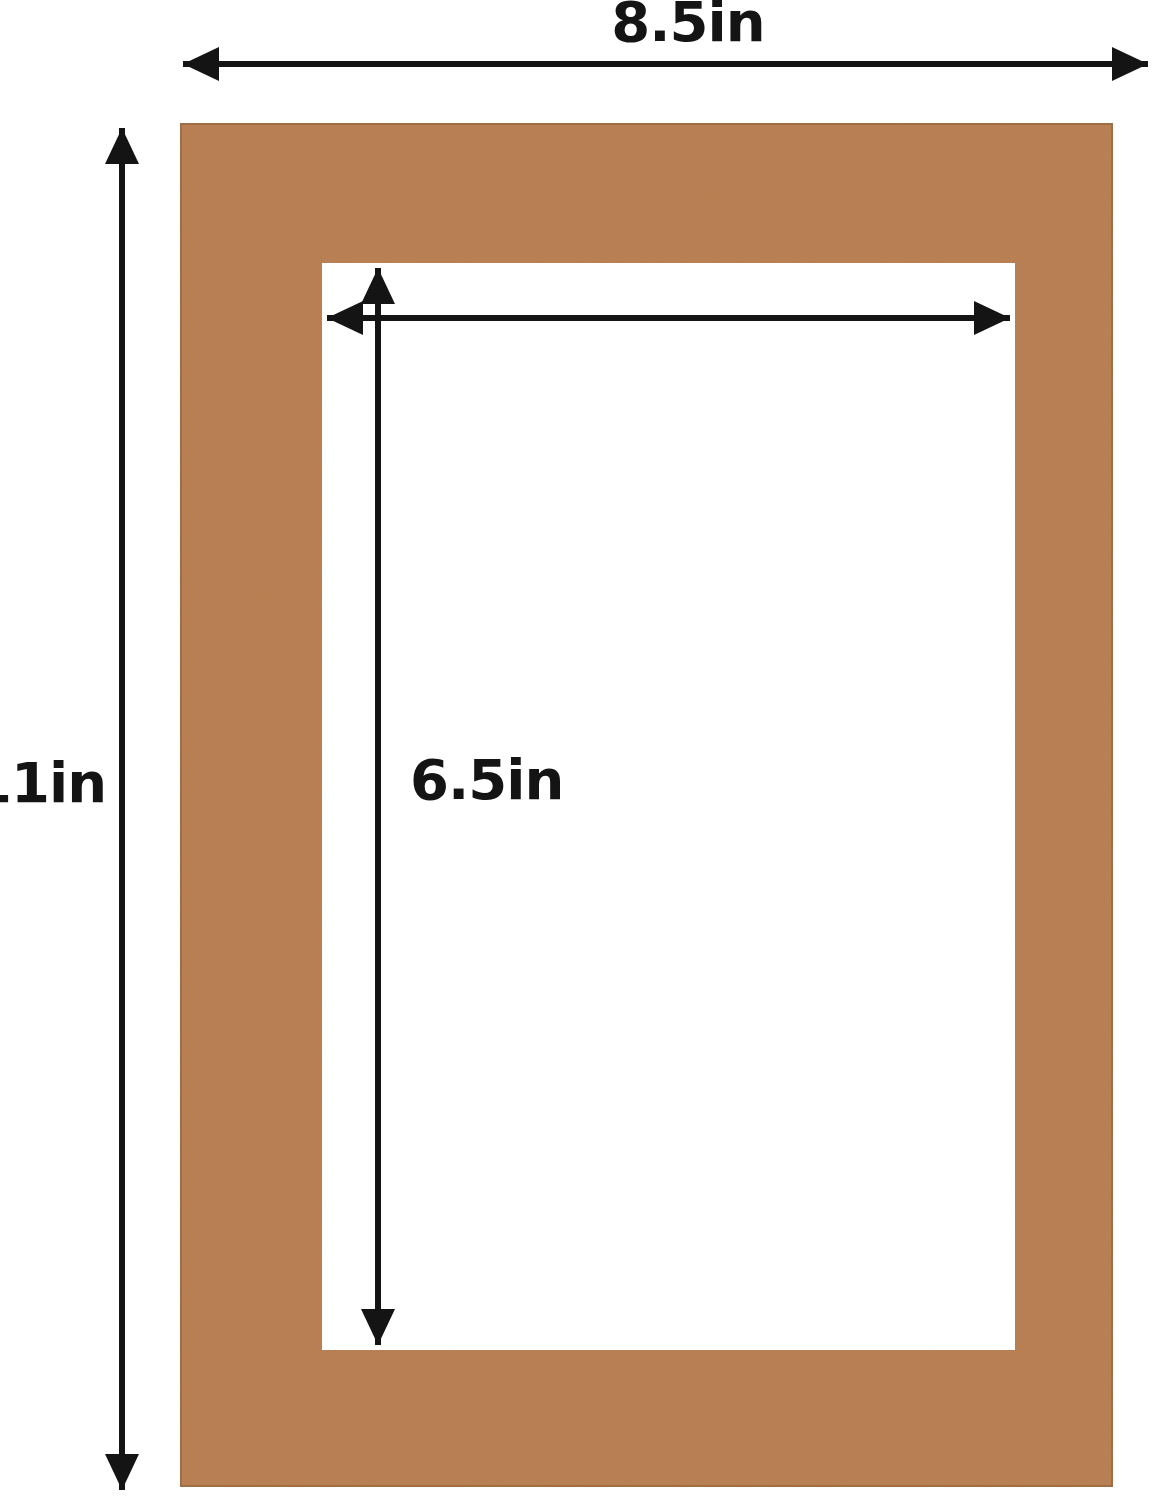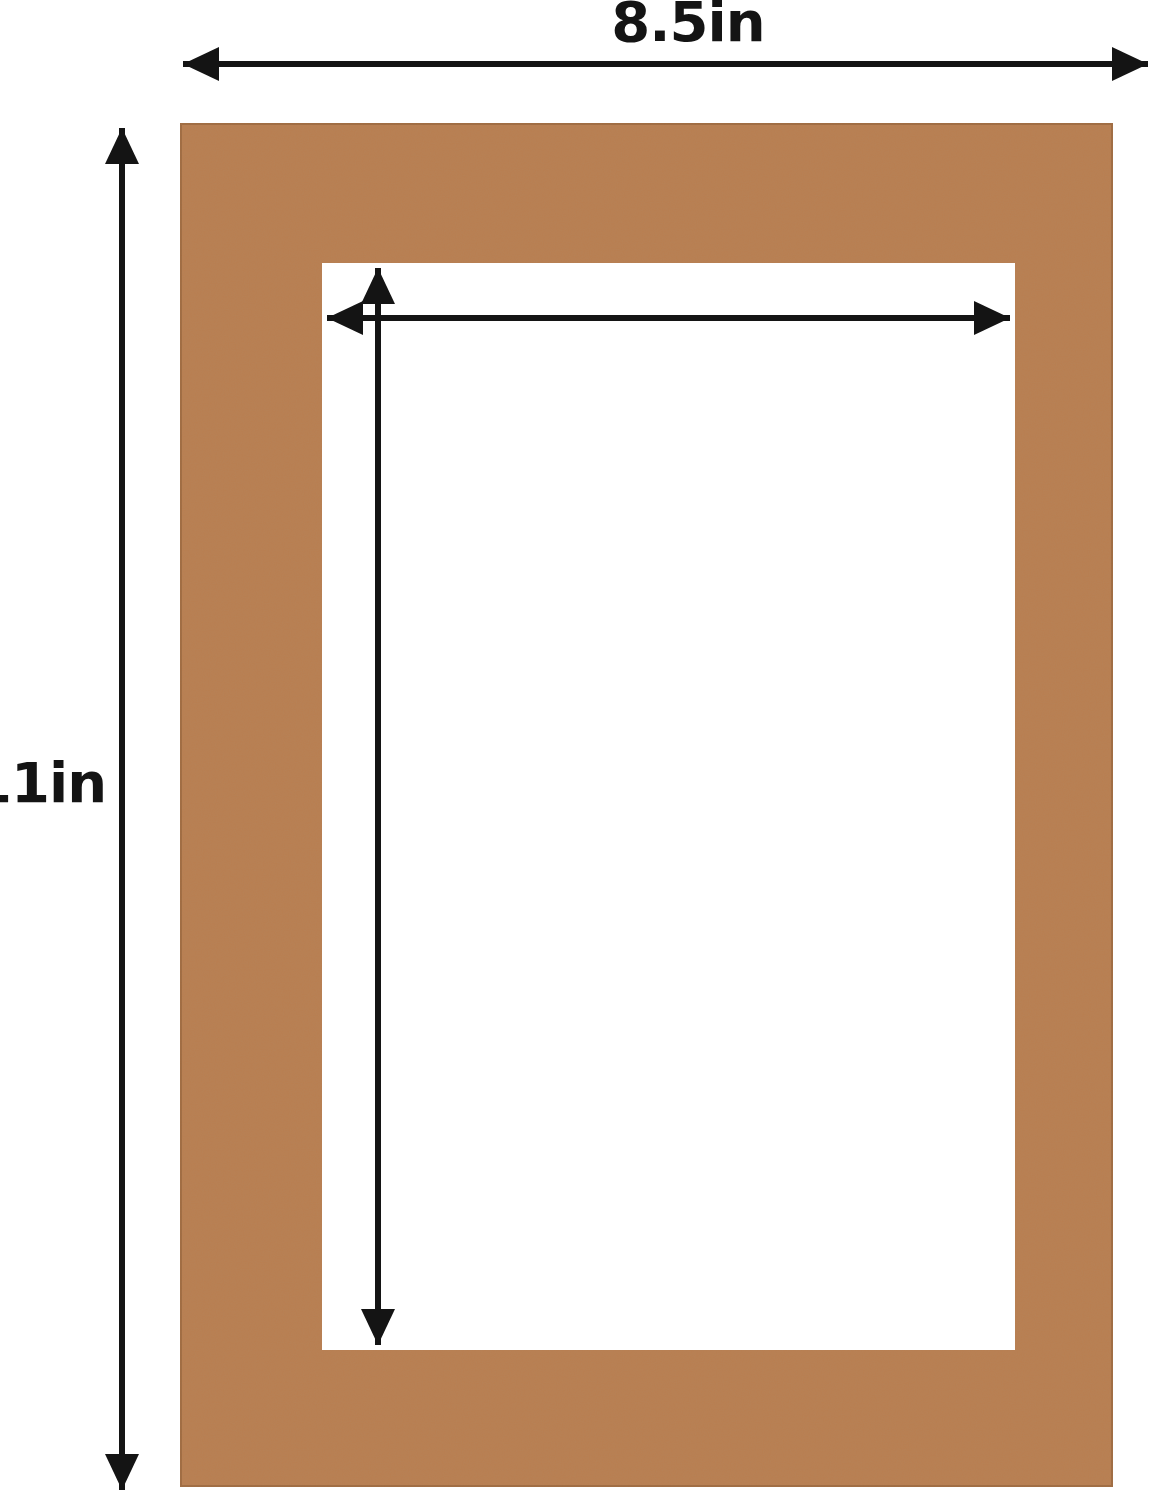--- a/index.html
+++ b/index.html
@@ -76,14 +76,15 @@
       <line class="arrow-line" x1="327" y1="318" x2="1010" y2="318" marker-start="url(#ah)" marker-end="url(#ah)"></line>
       <line class="arrow-line" x1="378" y1="268" x2="378" y2="1345" marker-start="url(#ah)" marker-end="url(#ah)"></line>
     </g>
   </svg>
 
   <div class="dim-label lbl-outer-width">8.5in</div>
 
   <div class="dim-label lbl-outer-height">11in</div>
 
 
+  <div class="dim-label lbl-opening-height">6.5in</div>
 
 </div>
 
 </body></html>

